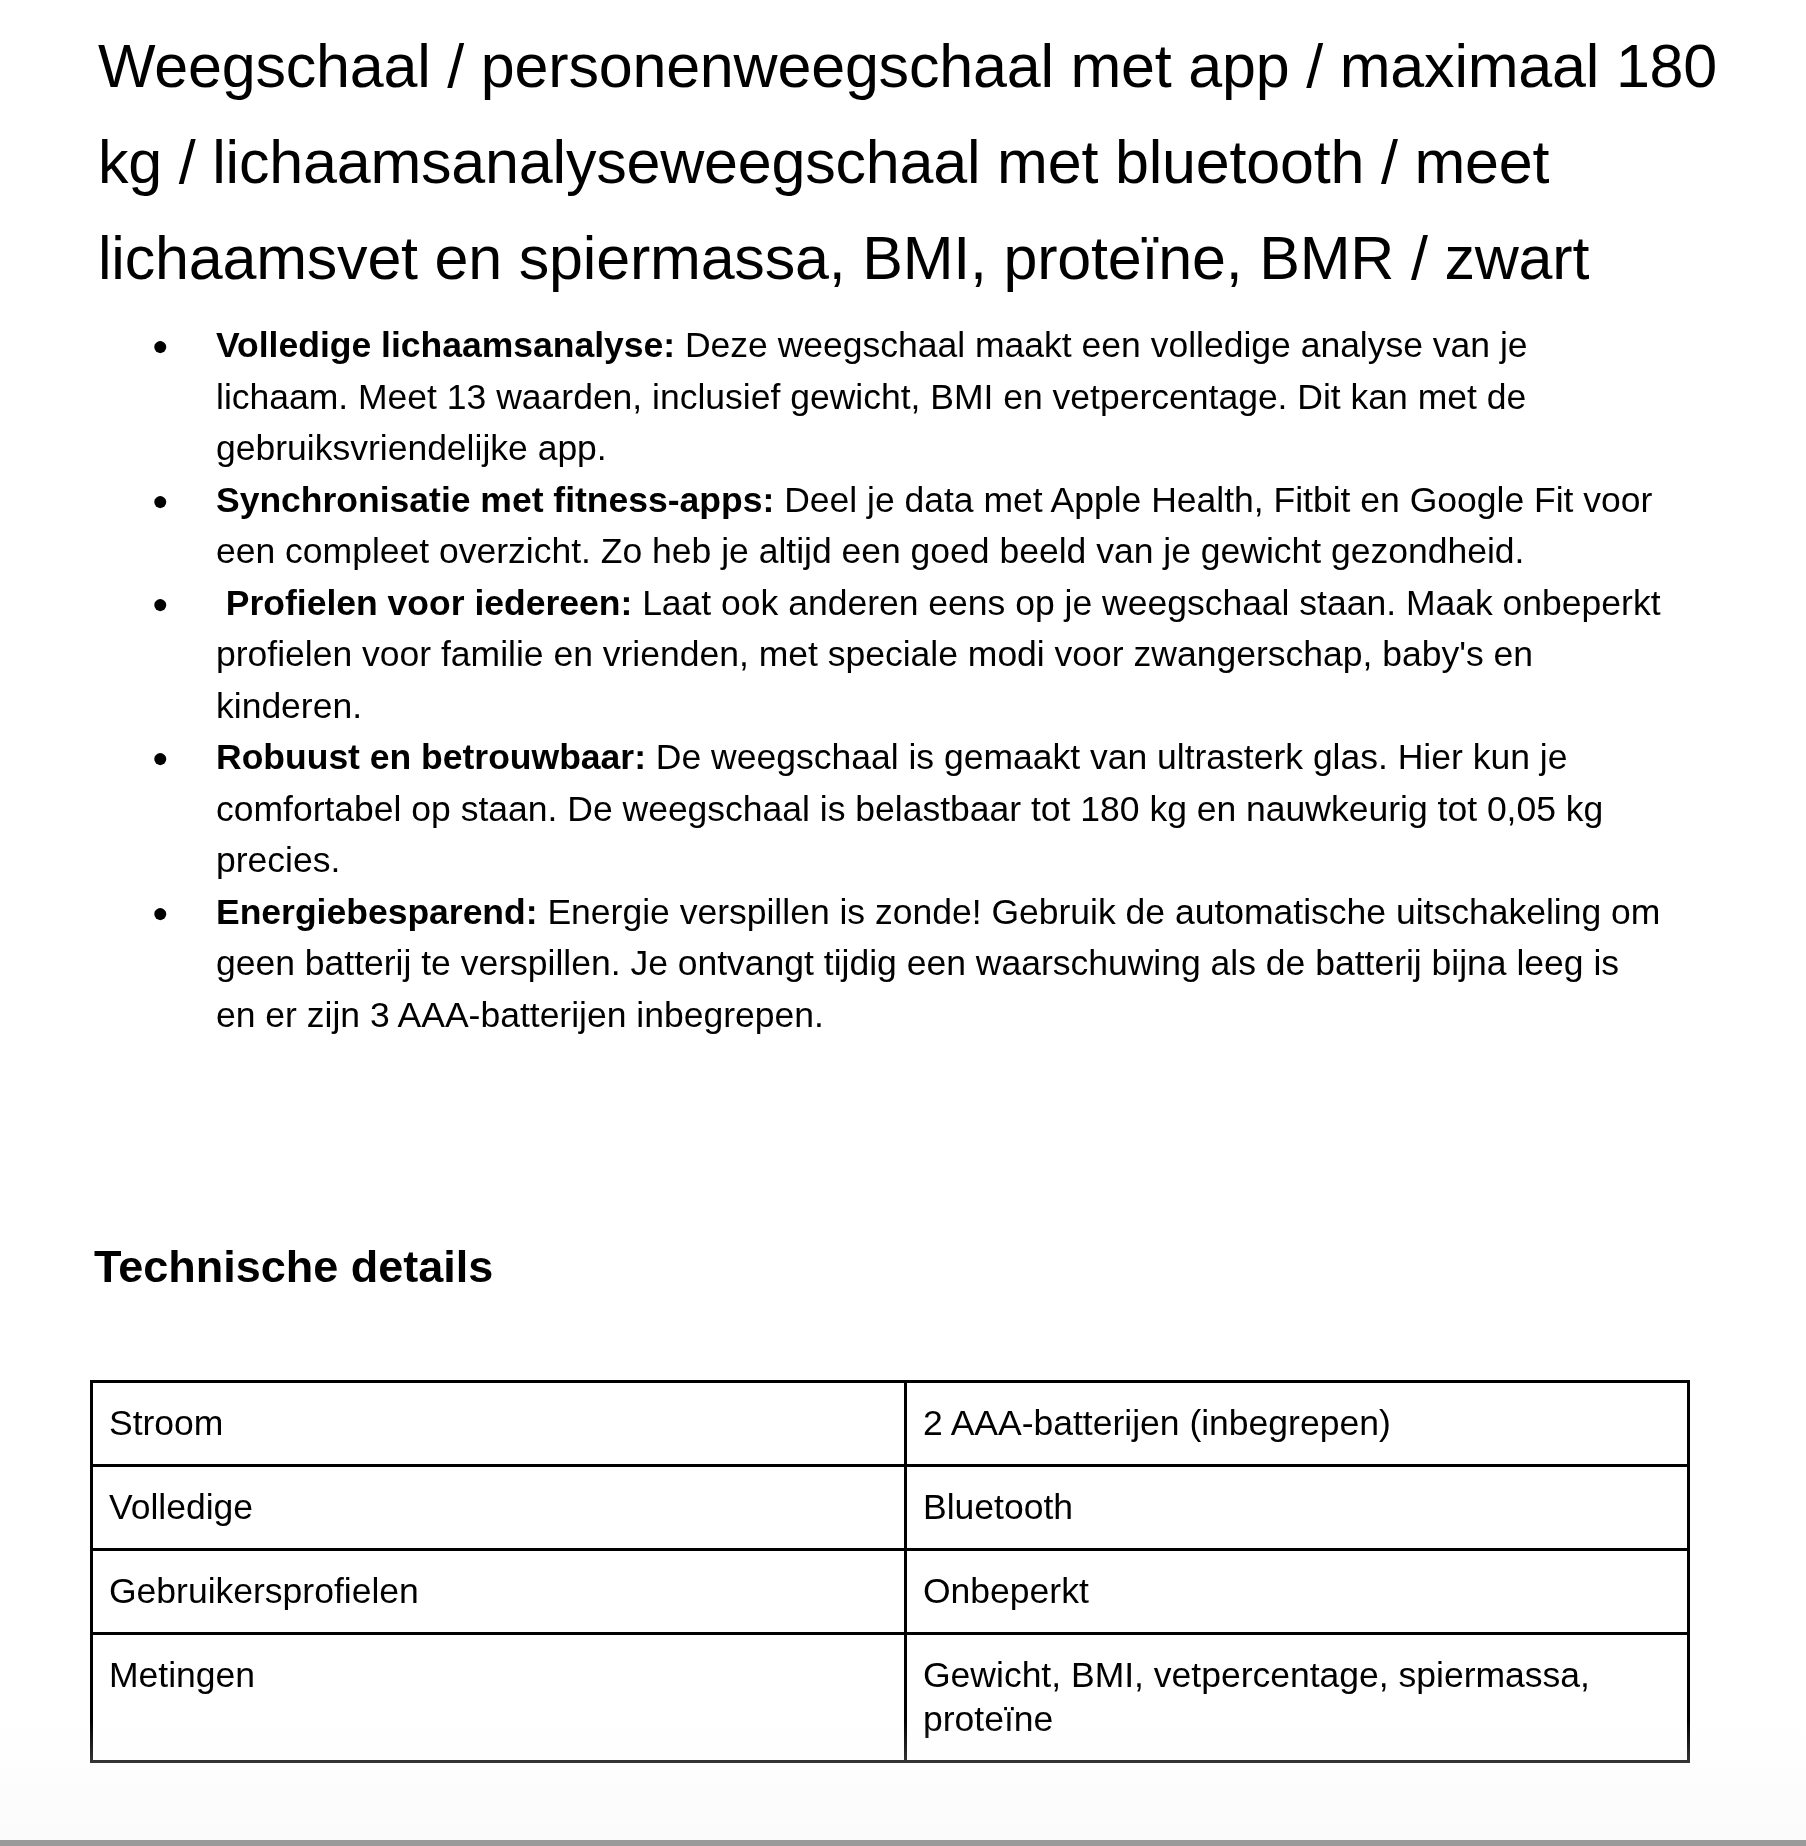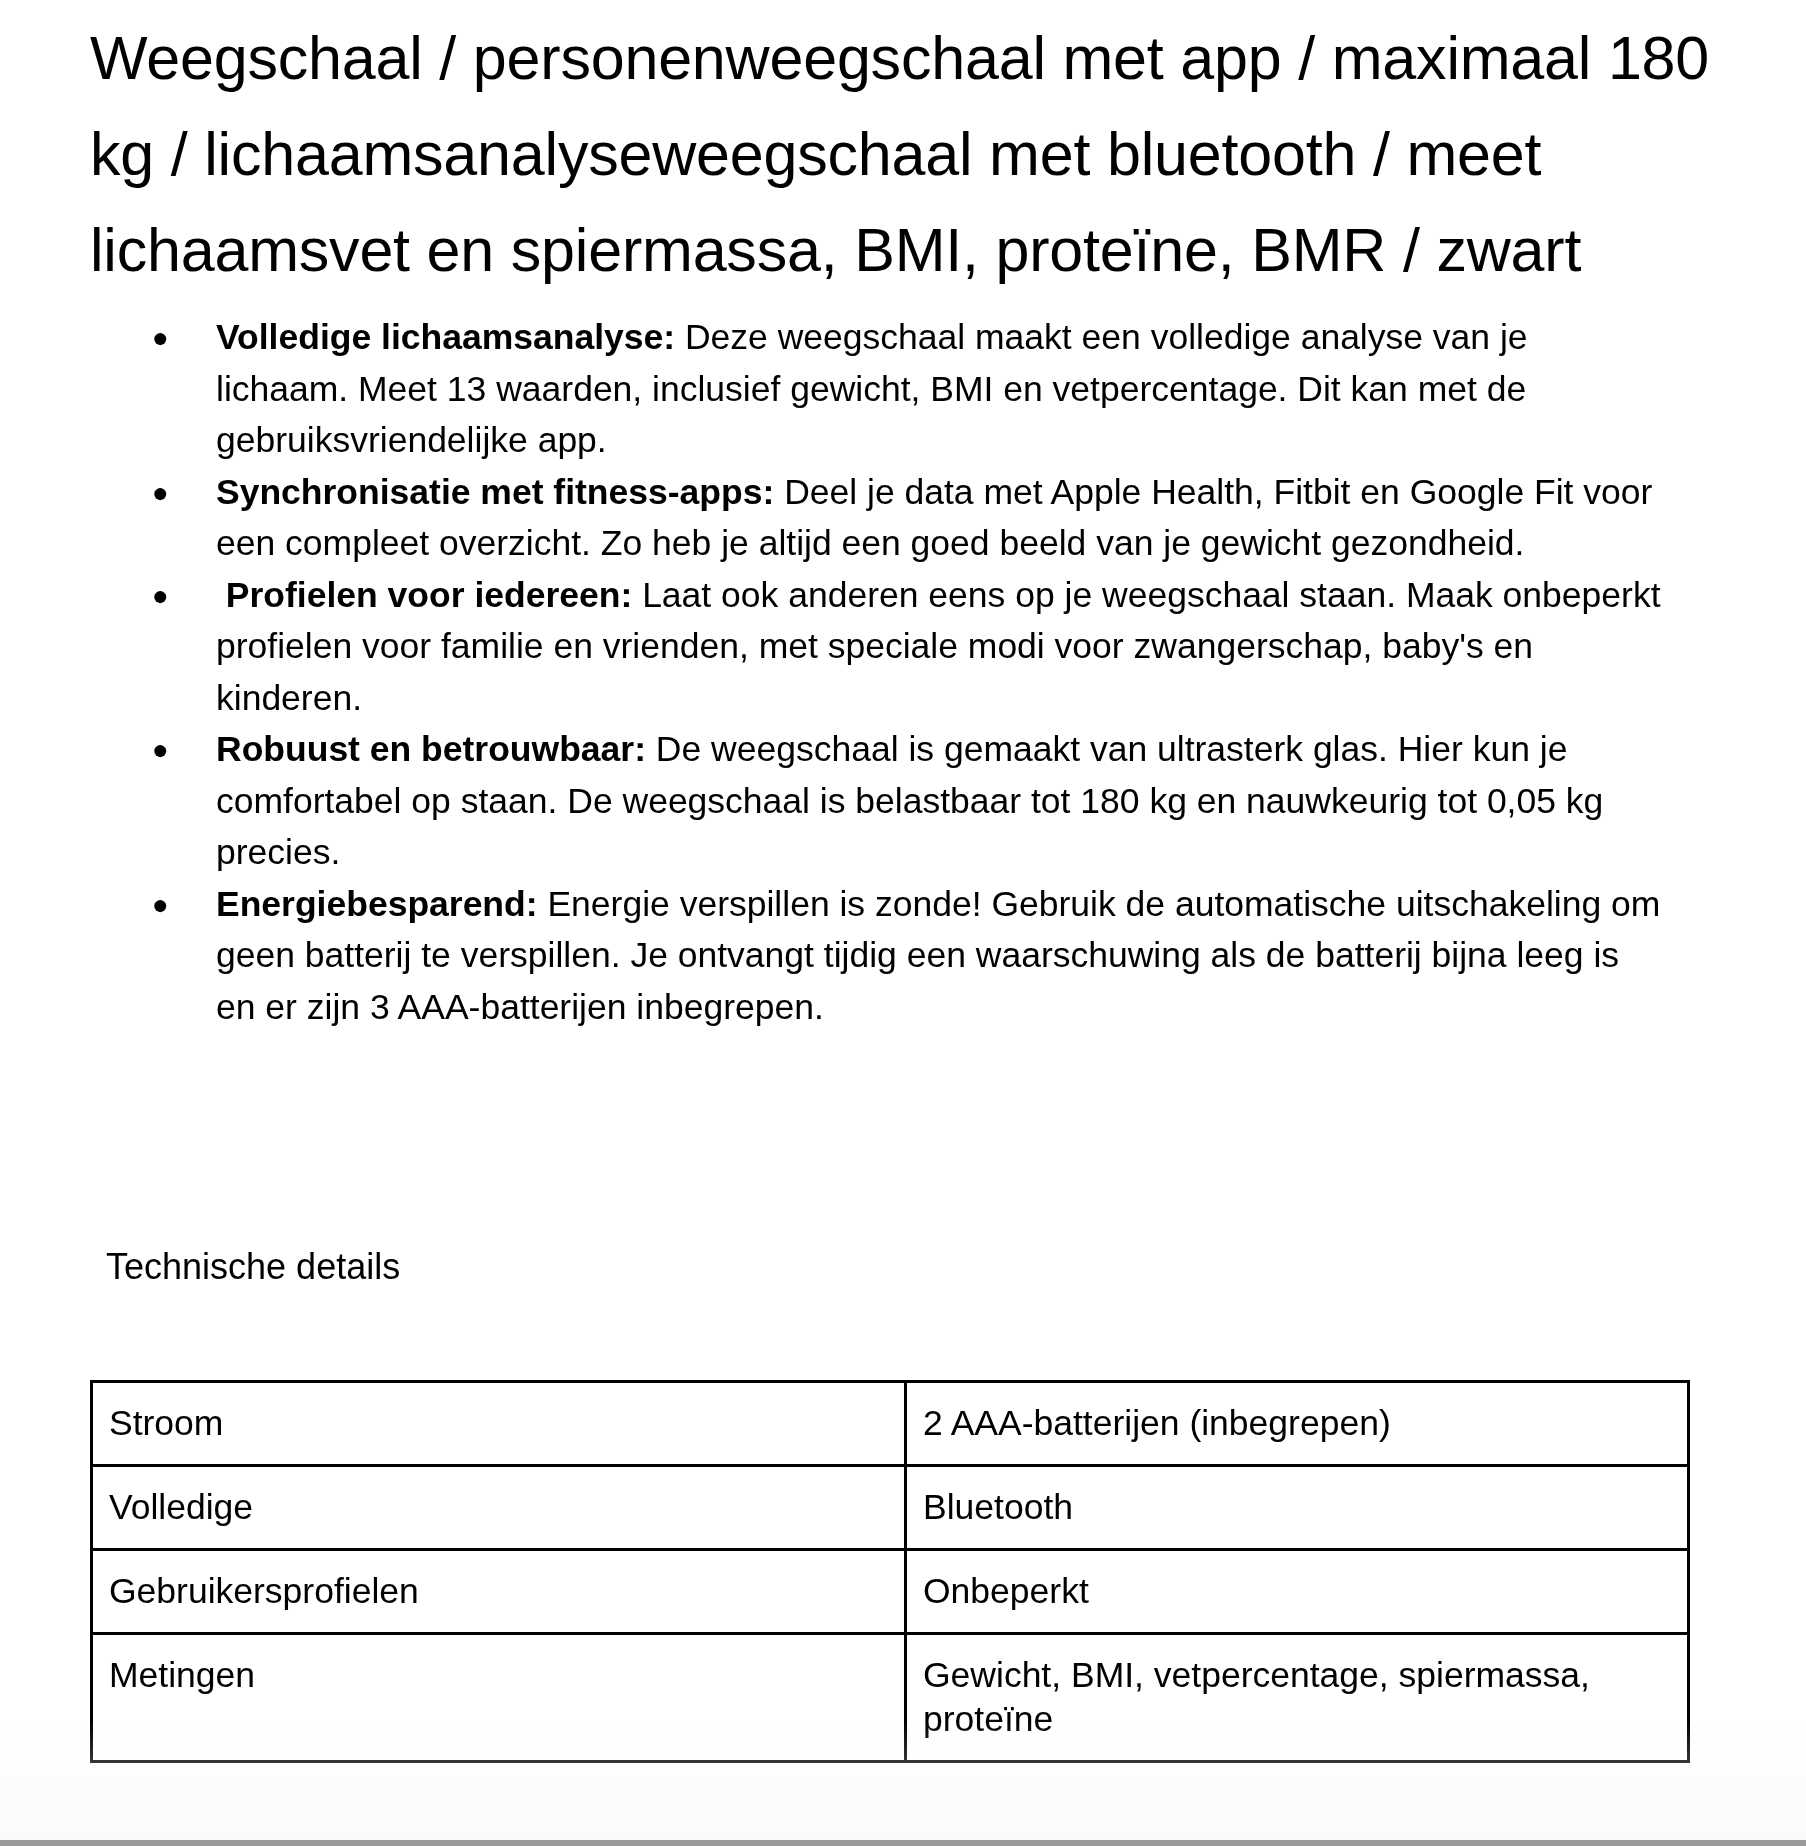--- a/index.html
+++ b/index.html
@@ -2,37 +2,37 @@
 <html><head>
 <meta charset="utf-8">
 <style>
   html, body { margin:0; padding:0; }
   body {
     width:1806px; height:1846px; overflow:hidden; background:#ffffff;
     font-family:"Liberation Sans", sans-serif; color:#000000; position:relative;
   }
   .page { position:absolute; left:90px; top:0; width:1620px; }
   h1.title {
-    margin:0; padding-top:10px;
+    margin:8px; padding-top:10px;
     font-weight:normal; font-size:61px; line-height:96px; letter-spacing:-0.2px;
     width:1620px;
   }
   ul.features {
     list-style:none; margin:14px 0 0 0; padding:0 0 0 126px; width:1450px;
   }
   ul.features li {
     position:relative; font-size:35.5px; line-height:51.5px;
   }
   ul.features li .bullet {
     position:absolute; left:-64px; top:0; font-size:28px; line-height:51.5px;
   }
   ul.features li b { font-weight:bold; }
   h2.section {
-    margin:0; position:absolute; top:1232px; left:16px;
-    font-weight:normal; font-size:36px; line-height:70px;
+    margin:0; position:absolute; top:1232px; left:4px;
+    font-weight:bold; font-size:45px; line-height:70px;
   }
   table.specs {
     position:absolute; top:1380px; left:0;
     width:1600px; border-collapse:collapse; table-layout:fixed;
   }
   table.specs td {
     border:3px solid #000000; font-size:35.5px; line-height:44px;
     padding:18px 28px 19px 16px; vertical-align:top; height:44px;
   }
   table.specs td.k { width:767px; }

